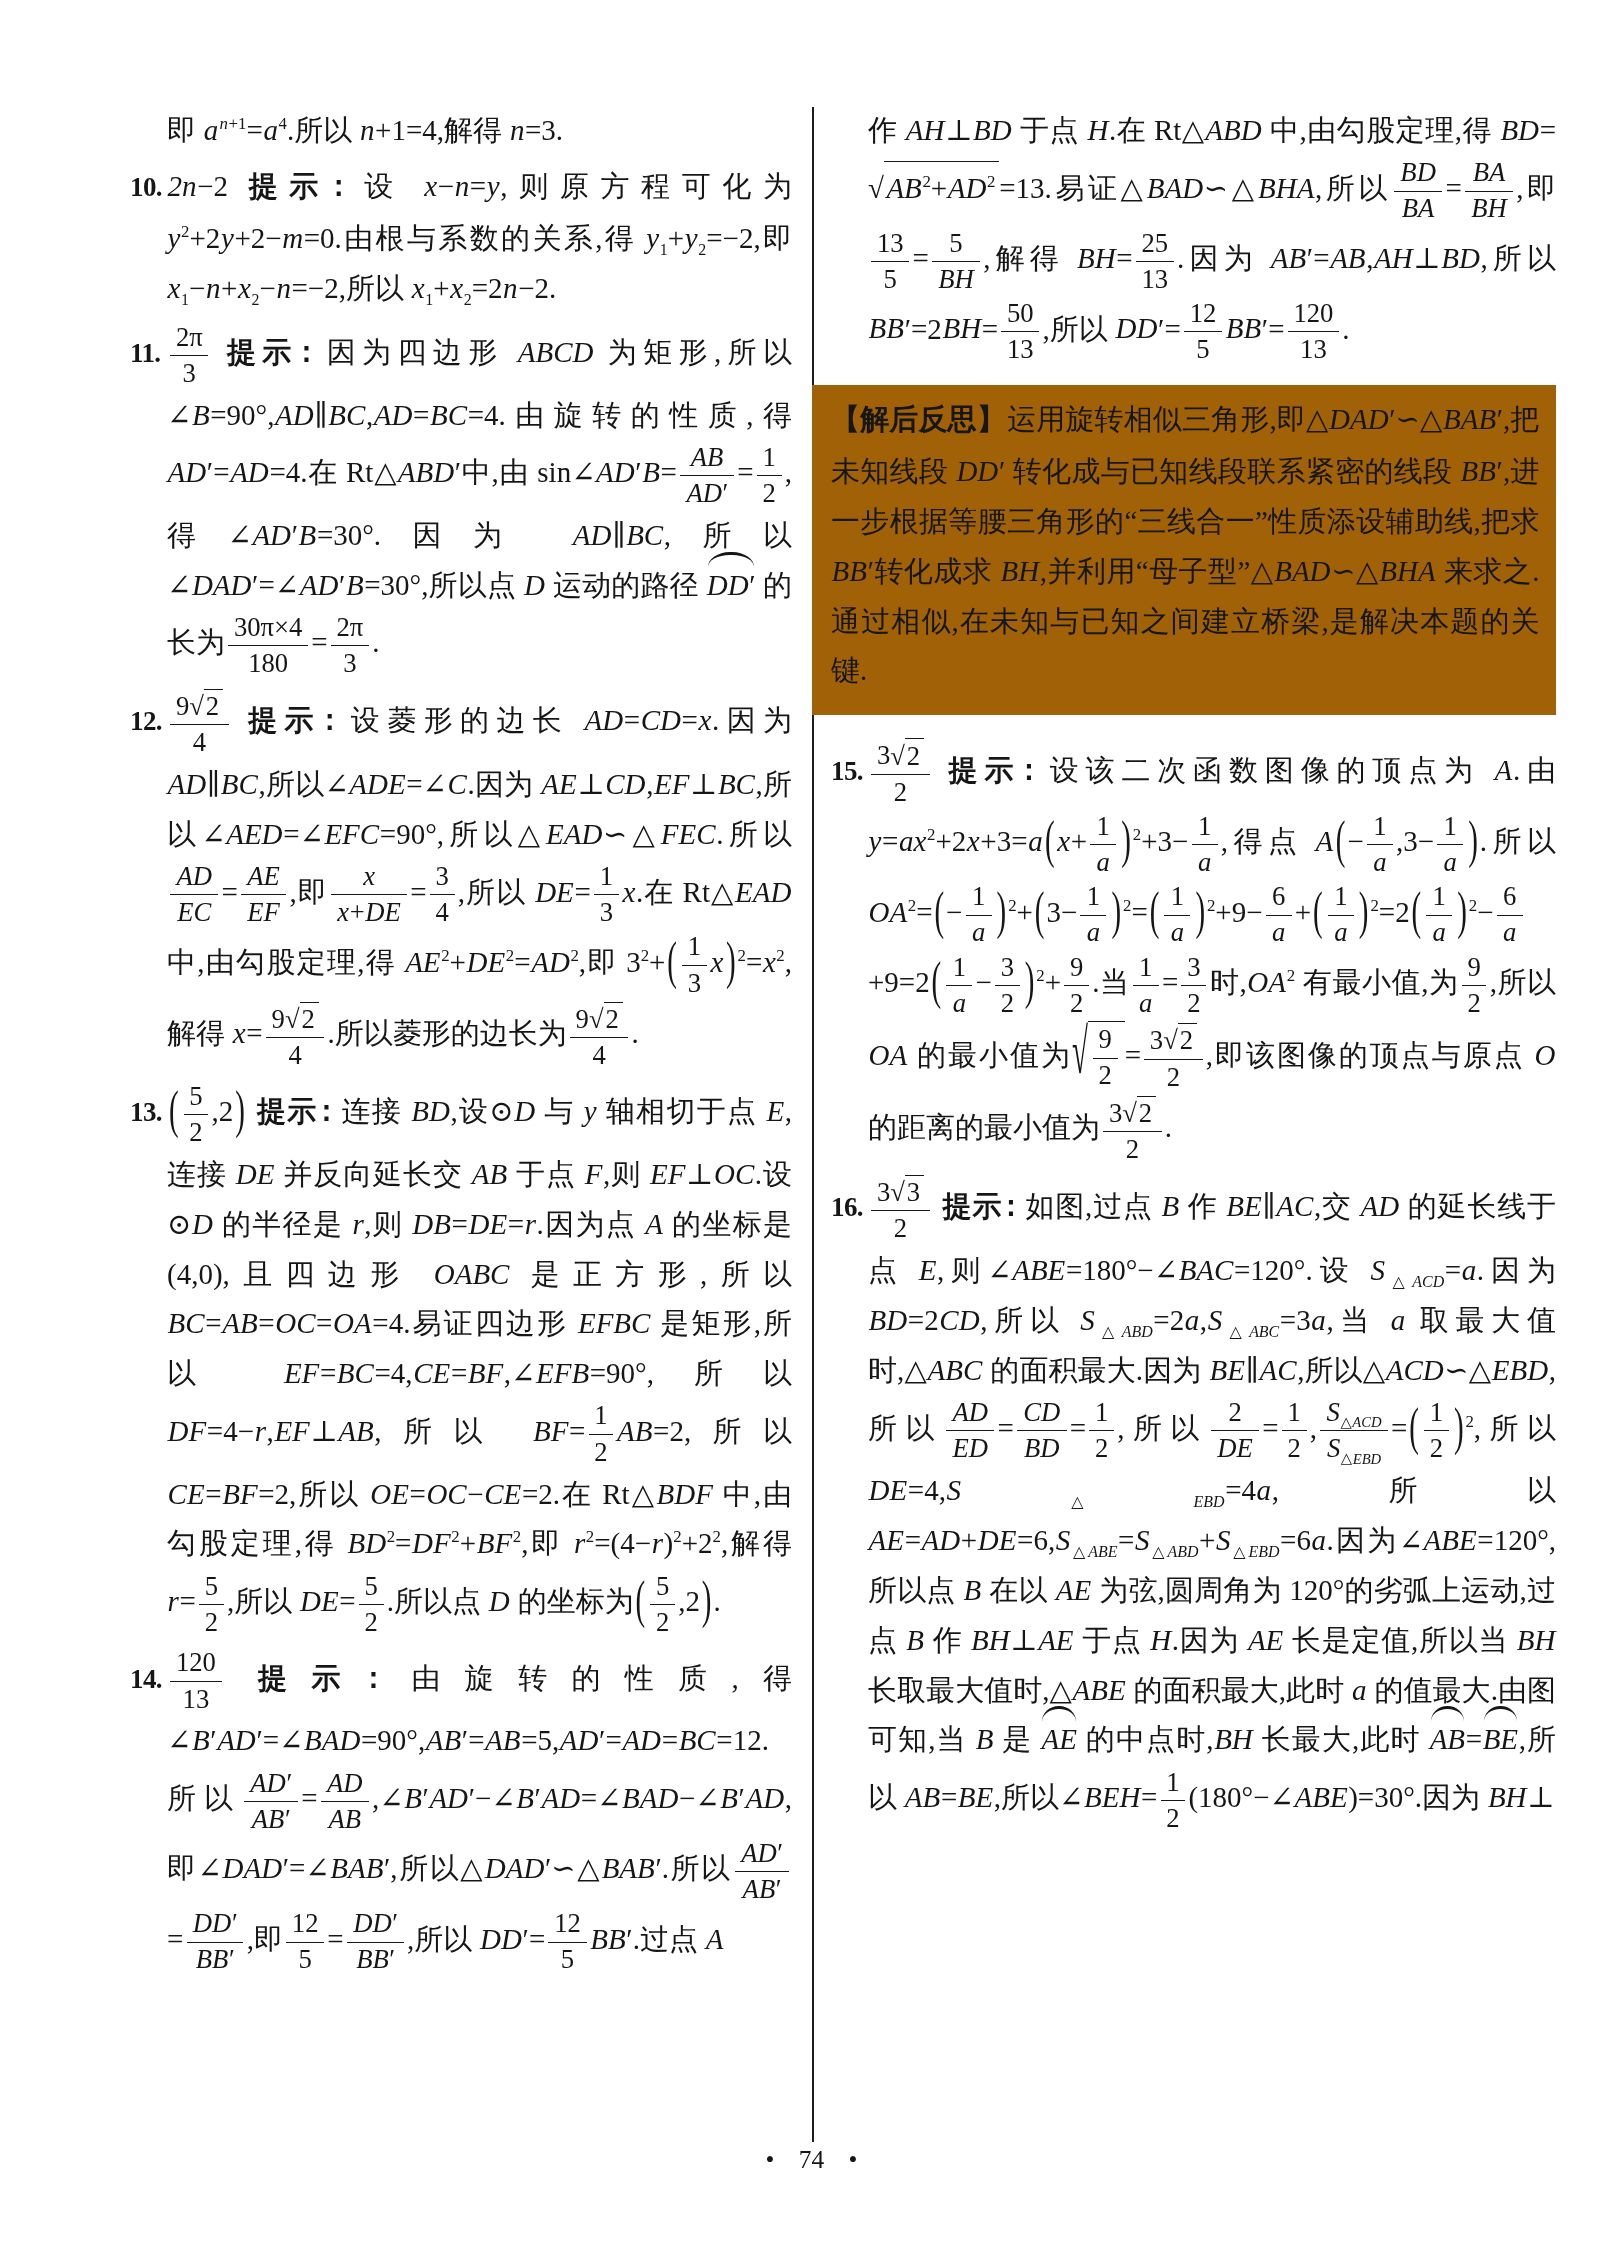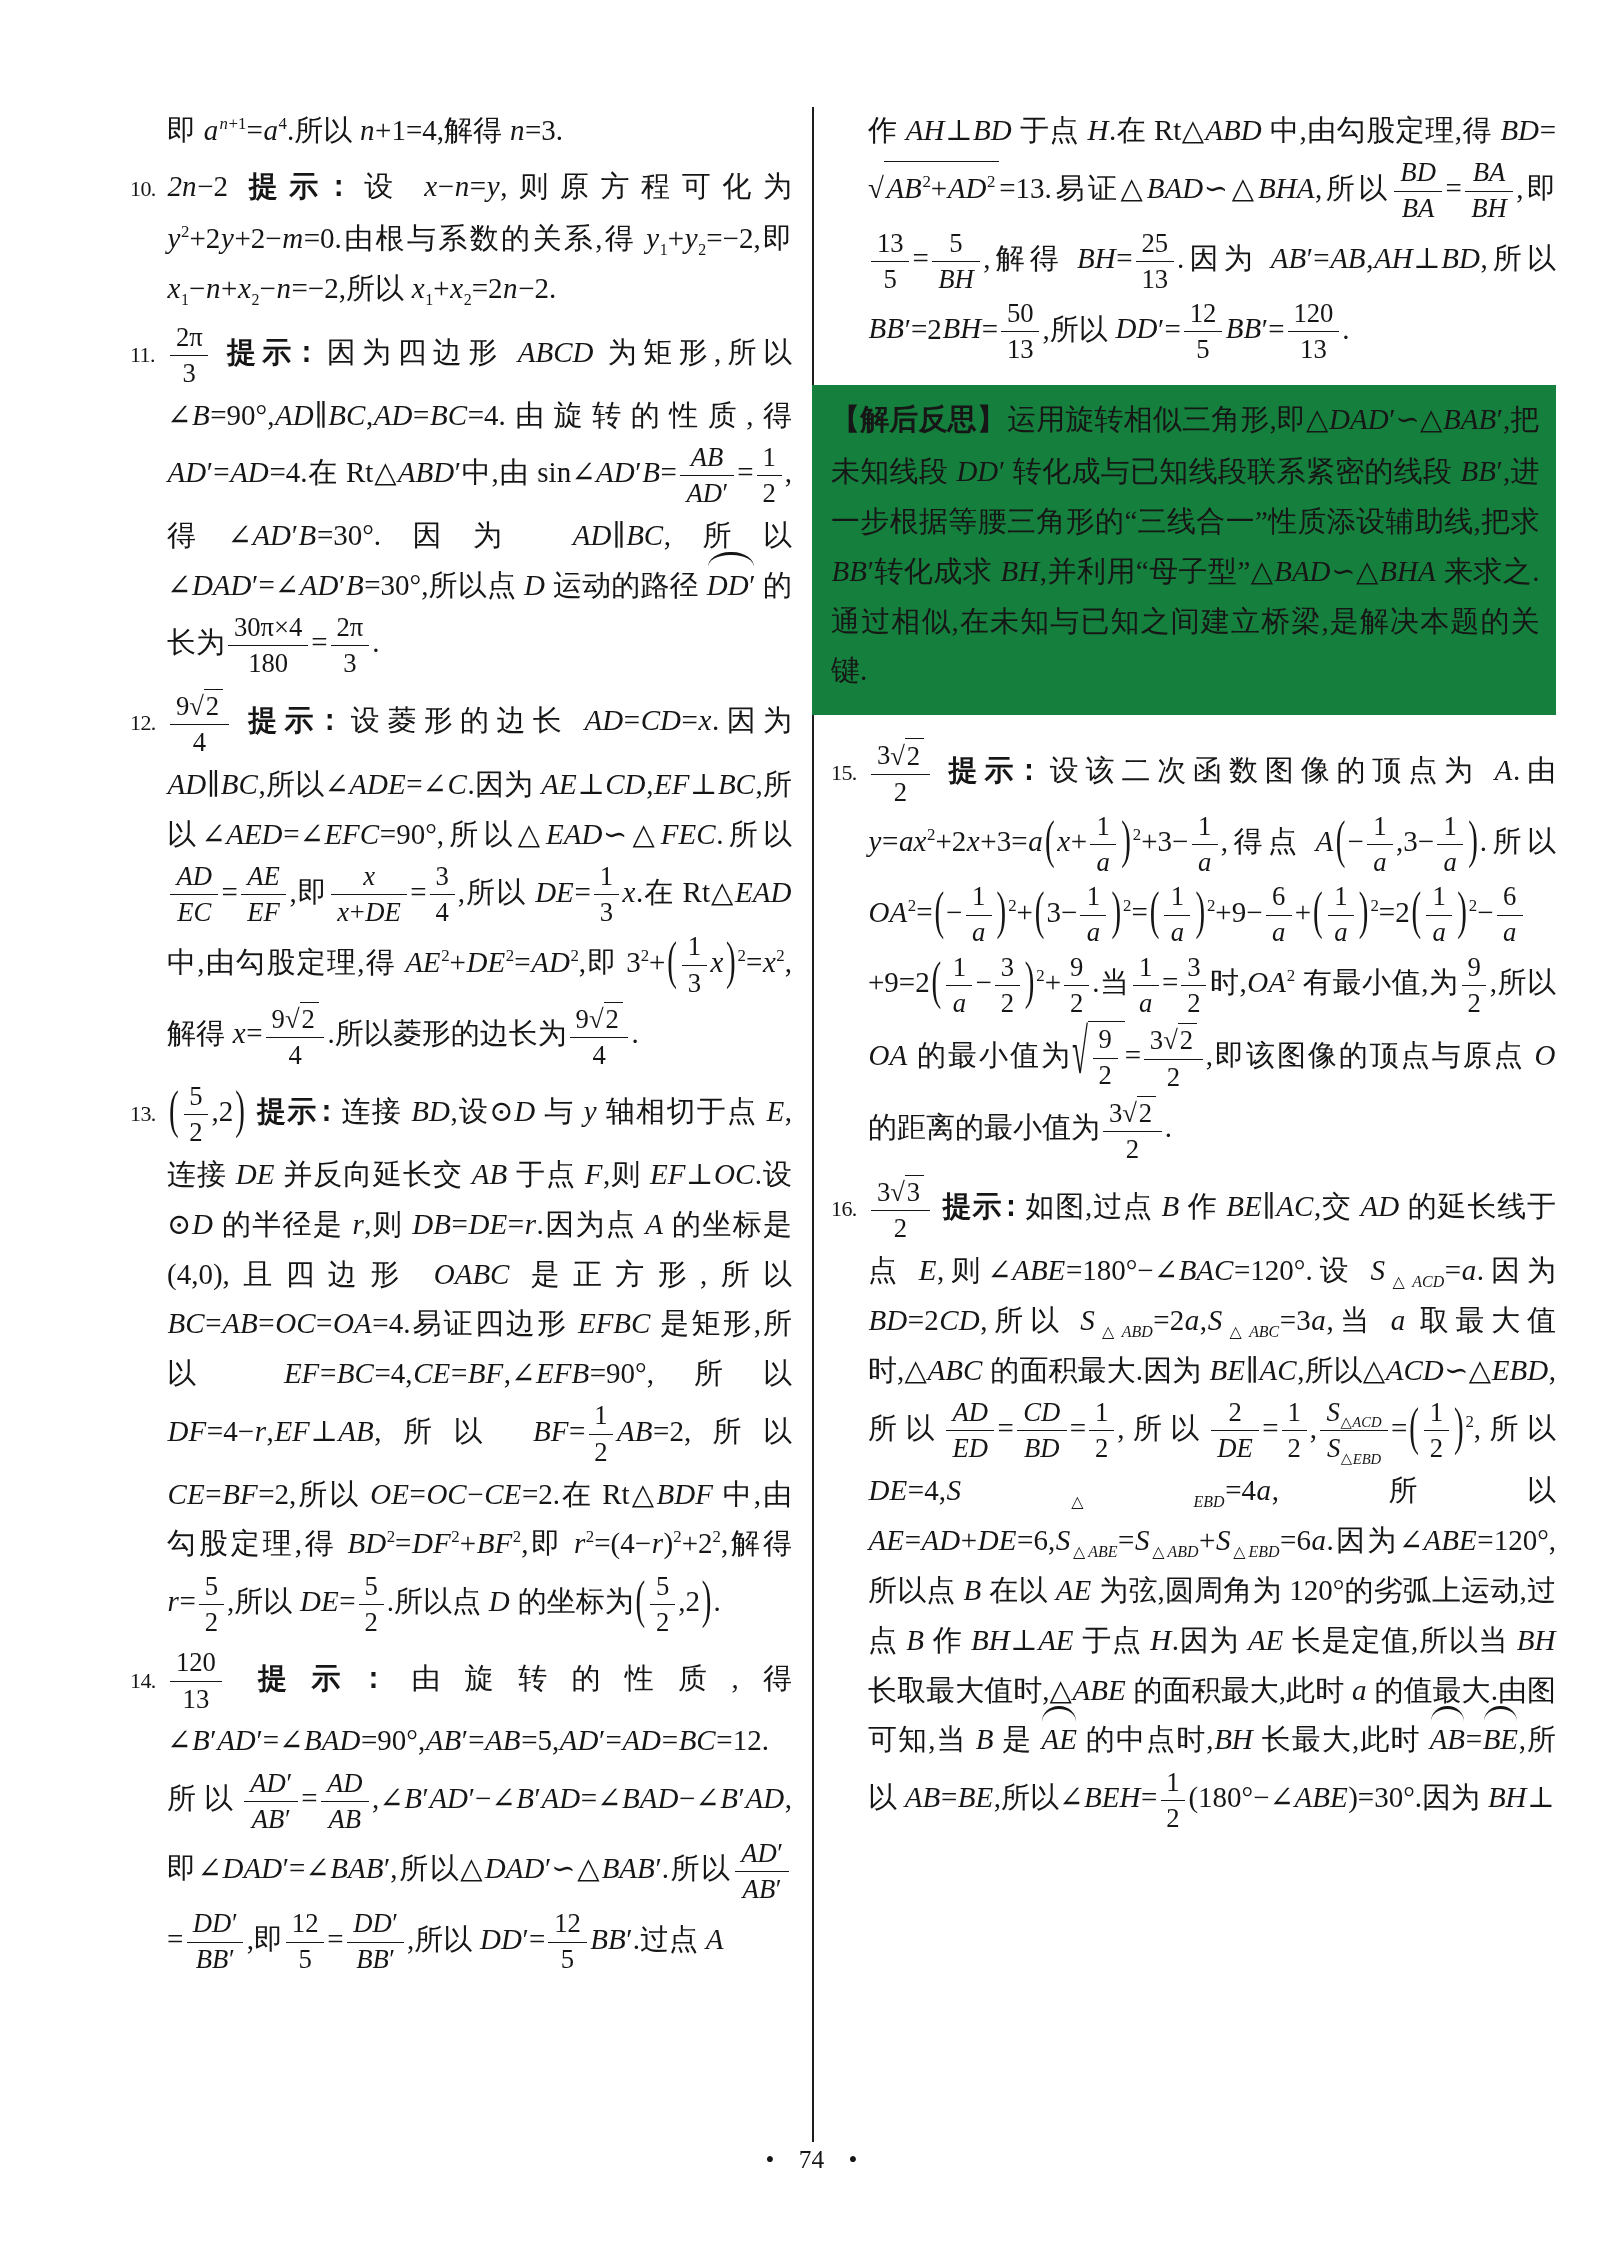--- a/index.html
+++ b/index.html
@@ -11,21 +11,21 @@
   }
   .page{position:absolute;inset:0}
   .col{position:absolute;top:106px;font-size:29px;line-height:1.72;text-align:justify;text-justify:inter-ideograph}
   .col-left{left:130px;width:662px}
   .col-right{left:831px;width:725px}
   .divider{position:absolute;left:812px;top:107px;width:1.9px;height:2035px;background:#1c1c1c}
   .cont{padding-left:37px;margin-bottom:3.8px}
   .item{margin-top:6.4px}
   .ibody{padding-left:37px;text-indent:-37px}
   .ibody *,.cont *{text-indent:0}
-  .inum{display:inline-block;width:37px;font-weight:400;font-size:22px;letter-spacing:-0.6px;vertical-align:baseline}
+  .inum{display:inline-block;width:37px;font-weight:700;font-size:27px;letter-spacing:-0.6px;vertical-align:baseline}
   .mi{font-style:italic;padding:0 0.6px}
   .lbl{font-family:Liberation Mono, monospace;font-weight:700;font-style:normal;margin:0 5.1px 0 9px}
   .reflect .lbl{margin-left:0;margin-right:1.3px}
   .frac{display:inline-block;vertical-align:middle;text-align:center;line-height:1.18;margin:1.3px 3.2px;font-size:0.92em}
   .fn{display:block;padding:0 5.7px 1.9px;border-bottom:1.9px solid currentColor}
   .fd{display:block;padding:1.9px 5.7px 0}
   sup{font-size:0.58em;vertical-align:super;line-height:0}
   sub{font-size:0.55em;vertical-align:sub;line-height:0}
   .sqrt{white-space:nowrap}
   .rad{display:inline-block}
@@ -65,21 +65,21 @@
     <div class="item">
       <p class="ibody"><span class="inum">14.</span><span><span class="frac"><span class="fn">120</span><span class="fd">13</span></span><b class="lbl">提示:</b>由旋转的性质,得∠<i class="mi">B</i>′<i class="mi">AD</i>′=∠<i class="mi">BAD</i>=90°,<i class="mi">AB</i>′=<i class="mi">AB</i>=5,<i class="mi">AD</i>′=<i class="mi">AD</i>=<i class="mi">BC</i>=12.所以<span class="frac"><span class="fn"><i class="mi">AD</i>′</span><span class="fd"><i class="mi">AB</i>′</span></span>=<span class="frac"><span class="fn"><i class="mi">AD</i></span><span class="fd"><i class="mi">AB</i></span></span>,∠<i class="mi">B</i>′<i class="mi">AD</i>′−∠<i class="mi">B</i>′<i class="mi">AD</i>=∠<i class="mi">BAD</i>−∠<i class="mi">B</i>′<i class="mi">AD</i>,即∠<i class="mi">DAD</i>′=∠<i class="mi">BAB</i>′,所以△<i class="mi">DAD</i>′∽△<i class="mi">BAB</i>′.所以<span class="frac"><span class="fn"><i class="mi">AD</i>′</span><span class="fd"><i class="mi">AB</i>′</span></span>=<span class="frac"><span class="fn"><i class="mi">DD</i>′</span><span class="fd"><i class="mi">BB</i>′</span></span>,即<span class="frac"><span class="fn">12</span><span class="fd">5</span></span>=<span class="frac"><span class="fn"><i class="mi">DD</i>′</span><span class="fd"><i class="mi">BB</i>′</span></span>,所以 <i class="mi">DD</i>′=<span class="frac"><span class="fn">12</span><span class="fd">5</span></span><i class="mi">BB</i>′.过点 <i class="mi">A</i></span></p>
     </div>
   </div>
 
   <div class="divider" style="background: rgb(28, 28, 28);"></div>
 
   <div class="col col-right">
     <p class="cont">作 <i class="mi">AH</i>⊥<i class="mi">BD</i> 于点 <i class="mi">H</i>.在 Rt△<i class="mi">ABD</i> 中,由勾股定理,得 <i class="mi">BD</i>=<span class="sqrt"><span class="rad">√</span><span class="vin"><i class="mi">AB</i><sup>2</sup>+<i class="mi">AD</i><sup>2</sup></span></span>=13.易证△<i class="mi">BAD</i>∽△<i class="mi">BHA</i>,所以<span class="frac"><span class="fn"><i class="mi">BD</i></span><span class="fd"><i class="mi">BA</i></span></span>=<span class="frac"><span class="fn"><i class="mi">BA</i></span><span class="fd"><i class="mi">BH</i></span></span>,即<span class="frac"><span class="fn">13</span><span class="fd">5</span></span>=<span class="frac"><span class="fn">5</span><span class="fd"><i class="mi">BH</i></span></span>,解得 <i class="mi">BH</i>=<span class="frac"><span class="fn">25</span><span class="fd">13</span></span>.因为 <i class="mi">AB</i>′=<i class="mi">AB</i>,<i class="mi">AH</i>⊥<i class="mi">BD</i>,所以 <i class="mi">BB</i>′=2<i class="mi">BH</i>=<span class="frac"><span class="fn">50</span><span class="fd">13</span></span>,所以 <i class="mi">DD</i>′=<span class="frac"><span class="fn">12</span><span class="fd">5</span></span><i class="mi">BB</i>′=<span class="frac"><span class="fn">120</span><span class="fd">13</span></span>.</p>
 
-    <div class="reflect" style="background: #15803d;">
+    <div class="reflect" style="background: #a16207;">
       <span><b class="lbl">【解后反思】</b>运用旋转相似三角形,即△<i class="mi">DAD</i>′∽△<i class="mi">BAB</i>′,把未知线段 <i class="mi">DD</i>′ 转化成与已知线段联系紧密的线段 <i class="mi">BB</i>′,进一步根据等腰三角形的“三线合一”性质添设辅助线,把求 <i class="mi">BB</i>′转化成求 <i class="mi">BH</i>,并利用“母子型”△<i class="mi">BAD</i>∽△<i class="mi">BHA</i> 来求之.通过相似,在未知与已知之间建立桥梁,是解决本题的关键.</span>
     </div>
 
     <div class="item">
       <p class="ibody"><span class="inum">15.</span><span><span class="frac"><span class="fn">3<span class="sqrt"><span class="rad">√</span><span class="vin">2</span></span></span><span class="fd">2</span></span><b class="lbl">提示:</b>设该二次函数图像的顶点为 <i class="mi">A</i>.由 <i class="mi">y</i>=<i class="mi">ax</i><sup>2</sup>+2<i class="mi">x</i>+3=<i class="mi">a</i><span class="bp">(</span><i class="mi">x</i>+<span class="frac"><span class="fn">1</span><span class="fd"><i class="mi">a</i></span></span><span class="bp">)</span><sup>2</sup>+3−<span class="frac"><span class="fn">1</span><span class="fd"><i class="mi">a</i></span></span>,得点 <i class="mi">A</i><span class="bp">(</span>−<span class="frac"><span class="fn">1</span><span class="fd"><i class="mi">a</i></span></span>,3−<span class="frac"><span class="fn">1</span><span class="fd"><i class="mi">a</i></span></span><span class="bp">)</span>.所以 <i class="mi">OA</i><sup>2</sup>=<span class="bp">(</span>−<span class="frac"><span class="fn">1</span><span class="fd"><i class="mi">a</i></span></span><span class="bp">)</span><sup>2</sup>+<span class="bp">(</span>3−<span class="frac"><span class="fn">1</span><span class="fd"><i class="mi">a</i></span></span><span class="bp">)</span><sup>2</sup>=<span class="bp">(</span><span class="frac"><span class="fn">1</span><span class="fd"><i class="mi">a</i></span></span><span class="bp">)</span><sup>2</sup>+9−<span class="frac"><span class="fn">6</span><span class="fd"><i class="mi">a</i></span></span>+<span class="bp">(</span><span class="frac"><span class="fn">1</span><span class="fd"><i class="mi">a</i></span></span><span class="bp">)</span><sup>2</sup>=2<span class="bp">(</span><span class="frac"><span class="fn">1</span><span class="fd"><i class="mi">a</i></span></span><span class="bp">)</span><sup>2</sup>−<span class="frac"><span class="fn">6</span><span class="fd"><i class="mi">a</i></span></span>+9=2<span class="bp">(</span><span class="frac"><span class="fn">1</span><span class="fd"><i class="mi">a</i></span></span>−<span class="frac"><span class="fn">3</span><span class="fd">2</span></span><span class="bp">)</span><sup>2</sup>+<span class="frac"><span class="fn">9</span><span class="fd">2</span></span>.当<span class="frac"><span class="fn">1</span><span class="fd"><i class="mi">a</i></span></span>=<span class="frac"><span class="fn">3</span><span class="fd">2</span></span>时,<i class="mi">OA</i><sup>2</sup> 有最小值,为<span class="frac"><span class="fn">9</span><span class="fd">2</span></span>,所以 <i class="mi">OA</i> 的最小值为<span class="sqrt"><span class="rad rad-tall">√</span><span class="vin"><span class="frac"><span class="fn">9</span><span class="fd">2</span></span></span></span>=<span class="frac"><span class="fn">3<span class="sqrt"><span class="rad">√</span><span class="vin">2</span></span></span><span class="fd">2</span></span>,即该图像的顶点与原点 <i class="mi">O</i> 的距离的最小值为<span class="frac"><span class="fn">3<span class="sqrt"><span class="rad">√</span><span class="vin">2</span></span></span><span class="fd">2</span></span>.</span></p>
     </div>
 
     <div class="item">
       <p class="ibody"><span class="inum">16.</span><span><span class="frac"><span class="fn">3<span class="sqrt"><span class="rad">√</span><span class="vin">3</span></span></span><span class="fd">2</span></span><b class="lbl">提示:</b>如图,过点 <i class="mi">B</i> 作 <i class="mi">BE</i>∥<i class="mi">AC</i>,交 <i class="mi">AD</i> 的延长线于点 <i class="mi">E</i>,则∠<i class="mi">ABE</i>=180°−∠<i class="mi">BAC</i>=120°.设 <i class="mi">S</i><sub>△<i class="mi">ACD</i></sub>=<i class="mi">a</i>.因为 <i class="mi">BD</i>=2<i class="mi">CD</i>,所以 <i class="mi">S</i><sub>△<i class="mi">ABD</i></sub>=2<i class="mi">a</i>,<i class="mi">S</i><sub>△<i class="mi">ABC</i></sub>=3<i class="mi">a</i>,当 <i class="mi">a</i> 取最大值时,△<i class="mi">ABC</i> 的面积最大.因为 <i class="mi">BE</i>∥<i class="mi">AC</i>,所以△<i class="mi">ACD</i>∽△<i class="mi">EBD</i>,所以<span class="frac"><span class="fn"><i class="mi">AD</i></span><span class="fd"><i class="mi">ED</i></span></span>=<span class="frac"><span class="fn"><i class="mi">CD</i></span><span class="fd"><i class="mi">BD</i></span></span>=<span class="frac"><span class="fn">1</span><span class="fd">2</span></span>,所以<span class="frac"><span class="fn">2</span><span class="fd"><i class="mi">DE</i></span></span>=<span class="frac"><span class="fn">1</span><span class="fd">2</span></span>,<span class="frac"><span class="fn"><i class="mi">S</i><sub>△<i class="mi">ACD</i></sub></span><span class="fd"><i class="mi">S</i><sub>△<i class="mi">EBD</i></sub></span></span>=<span class="bp">(</span><span class="frac"><span class="fn">1</span><span class="fd">2</span></span><span class="bp">)</span><sup>2</sup>,所以 <i class="mi">DE</i>=4,<i class="mi">S</i><sub>△<i class="mi">EBD</i></sub>=4<i class="mi">a</i>,所以 <i class="mi">AE</i>=<i class="mi">AD</i>+<i class="mi">DE</i>=6,<i class="mi">S</i><sub>△<i class="mi">ABE</i></sub>=<i class="mi">S</i><sub>△<i class="mi">ABD</i></sub>+<i class="mi">S</i><sub>△<i class="mi">EBD</i></sub>=6<i class="mi">a</i>.因为∠<i class="mi">ABE</i>=120°,所以点 <i class="mi">B</i> 在以 <i class="mi">AE</i> 为弦,圆周角为 120°的劣弧上运动,过点 <i class="mi">B</i> 作 <i class="mi">BH</i>⊥<i class="mi">AE</i> 于点 <i class="mi">H</i>.因为 <i class="mi">AE</i> 长是定值,所以当 <i class="mi">BH</i> 长取最大值时,△<i class="mi">ABE</i> 的面积最大,此时 <i class="mi">a</i> 的值最大.由图可知,当 <i class="mi">B</i> 是 <span class="arc"><i class="mi">AE</i></span> 的中点时,<i class="mi">BH</i> 长最大,此时 <span class="arc"><i class="mi">AB</i></span>=<span class="arc"><i class="mi">BE</i></span>,所以 <i class="mi">AB</i>=<i class="mi">BE</i>,所以∠<i class="mi">BEH</i>=<span class="frac"><span class="fn">1</span><span class="fd">2</span></span>(180°−∠<i class="mi">ABE</i>)=30°.因为 <i class="mi">BH</i>⊥</span></p>
     </div>

